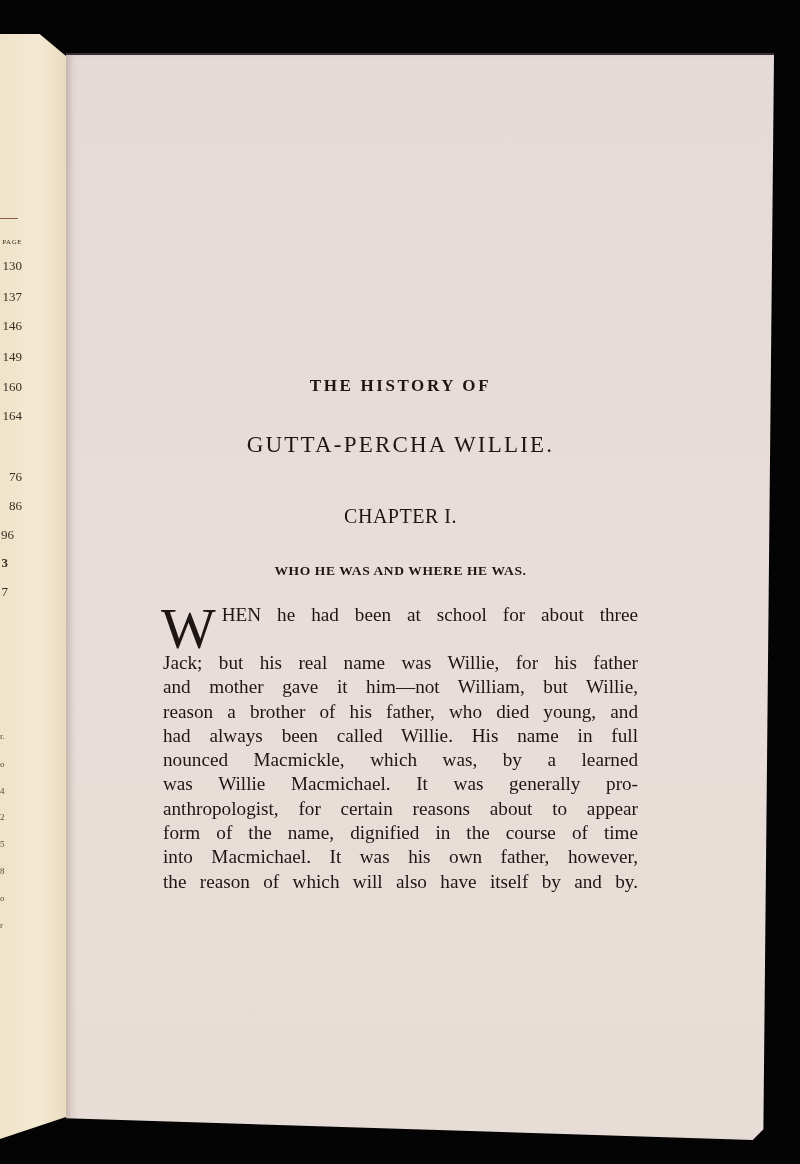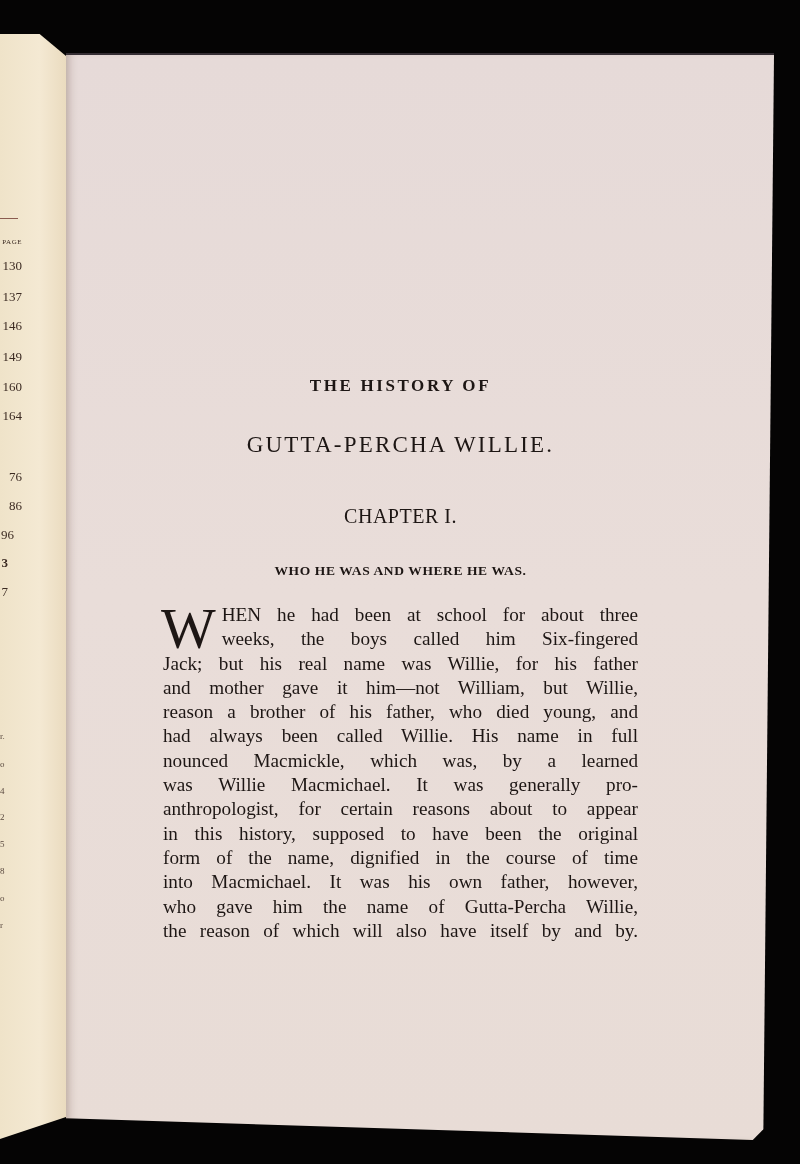--- a/index.html
+++ b/index.html
@@ -93,26 +93,23 @@
 <div class="page"></div>
 
 <div class="series-title">THE HISTORY OF</div>
 <div class="book-title">GUTTA-PERCHA WILLIE.</div>
 <div class="chapter">CHAPTER I.</div>
 <div class="subtitle">WHO HE WAS AND WHERE HE WAS.</div>
 
 <div class="body-text">
   <span class="dropcap">W</span>
   <span class="line">HEN he had been at school for about three</span>
-  <span class="line">weeks, the boys called him Six-fingered</span>
   <span class="line" style="clear:left;">Jack; but his real name was Willie, for his father</span>
   <span class="line">and mother gave it him—not William, but Willie,</span>
   <span class="line">reason a brother of his father, who died young, and</span>
   <span class="line">had always been called Willie. His name in full</span>
   <span class="line">nounced Macmickle, which was, by a learned</span>
   <span class="line">was Willie Macmichael. It was generally pro-</span>
   <span class="line">anthropologist, for certain reasons about to appear</span>
-  <span class="line">in this history, supposed to have been the original</span>
   <span class="line">form of the name, dignified in the course of time</span>
   <span class="line">into Macmichael. It was his own father, however,</span>
-  <span class="line">who gave him the name of Gutta-Percha Willie,</span>
   <span class="line">the reason of which will also have itself by and by.</span>
 </div>
 
 </body></html>

